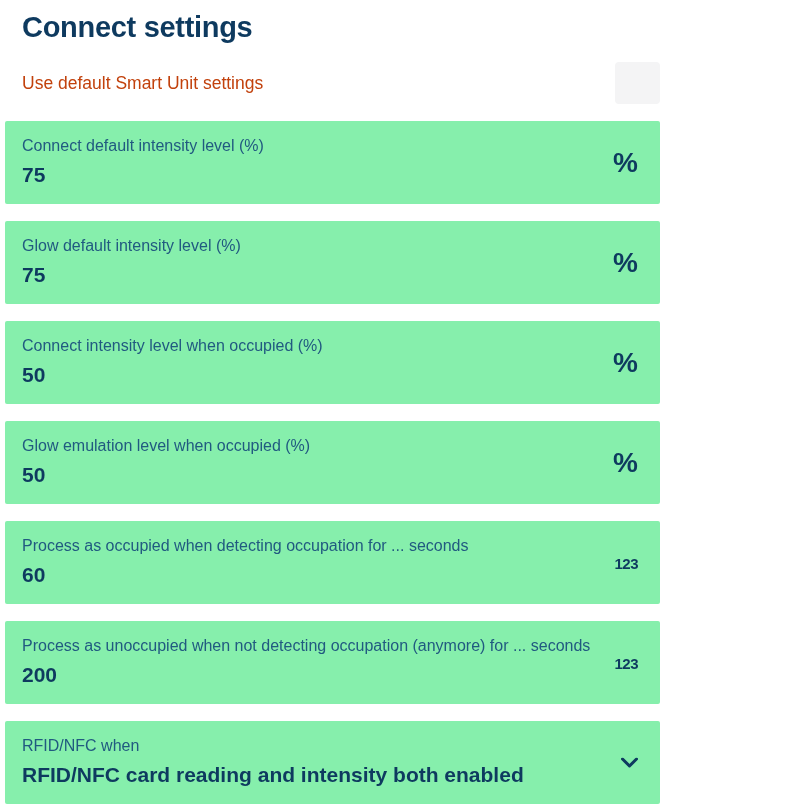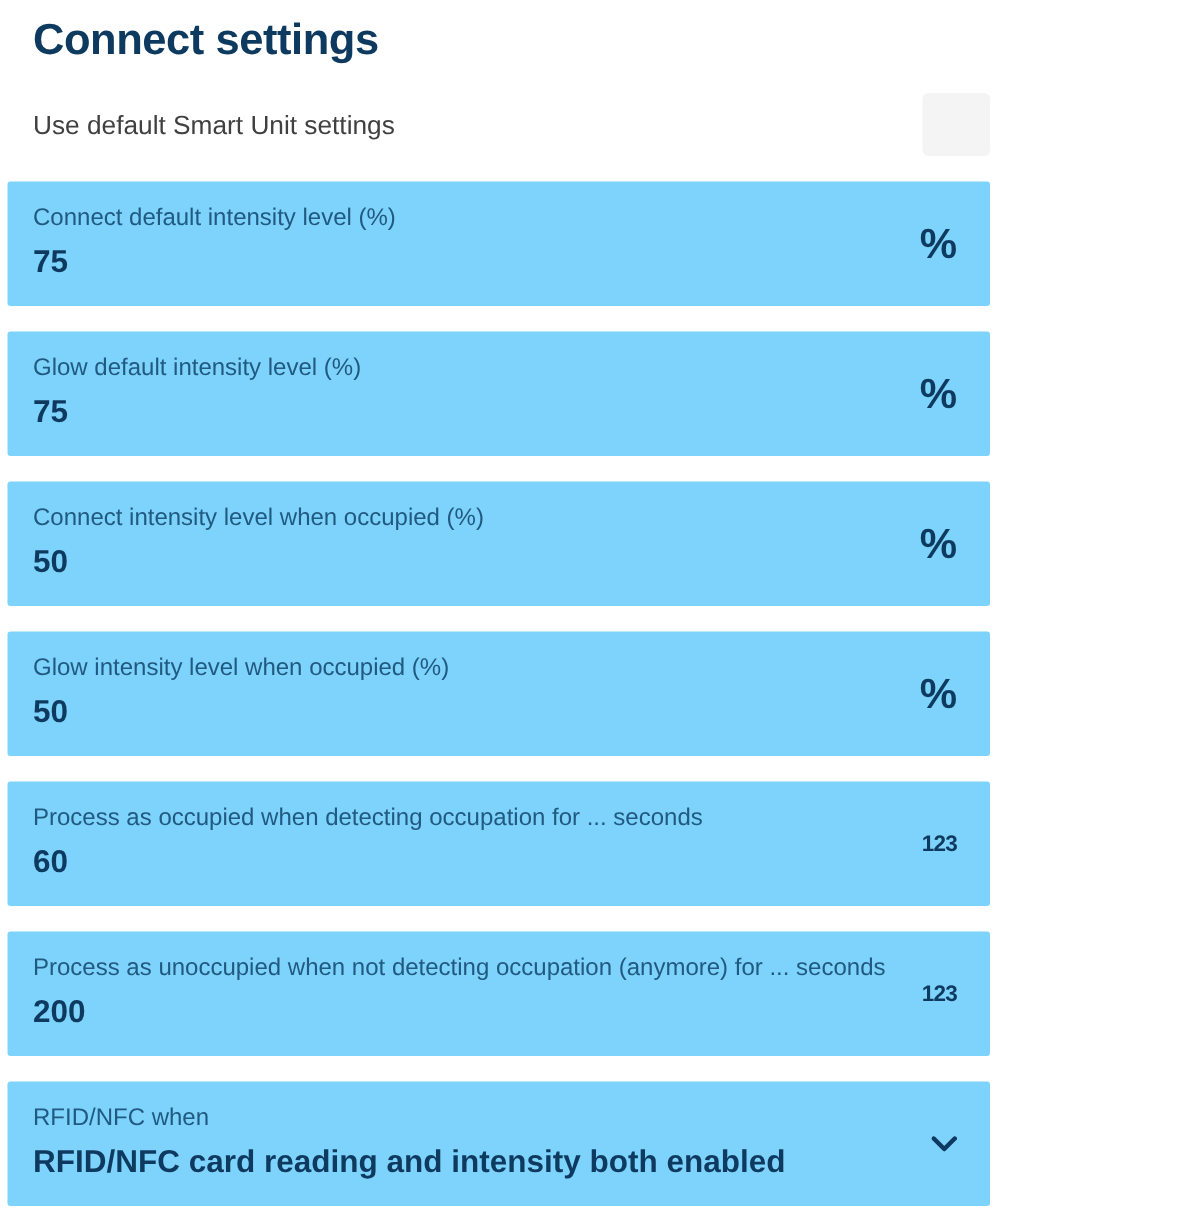--- a/index.html
+++ b/index.html
@@ -18,36 +18,36 @@
     color:#0e3a5f;
   }
 
   .toggle-row {
     margin-top:18px;
     height:42px;
     display:flex; align-items:center; justify-content:space-between;
     padding-left:22px;
   }
   .toggle-label {
-    font-size:17.5px; color:#404040;
+    font-size:17.5px; color:#c2410c;
   }
   .default-checkbox {
     width:45px; height:42px;
     background:#f4f4f5;
     border:none; border-radius:4px;
     flex:0 0 auto;
     cursor:pointer;
   }
 
   .settings-list { margin-top:17px; }
   .setting-row {
     position:relative;
     margin:0 0 17px 5px;
     height:83px;
-    background:#7dd3fc;
+    background:#86efac;
     border-radius:2px;
     padding:14px 70px 0 17px;
     cursor:pointer;
   }
   .row-label {
     font-size:16px; line-height:22px;
     color:#215a80;
     white-space:nowrap;
   }
   .row-value {
@@ -97,21 +97,21 @@
     <span class="row-icon icon-percent">%</span>
   </div>
 
   <div class="setting-row">
     <div class="row-label">Connect intensity level when occupied (%)</div>
     <div class="row-value">50</div>
     <span class="row-icon icon-percent">%</span>
   </div>
 
   <div class="setting-row">
-    <div class="row-label">Glow intensity level when occupied (%)</div>
+    <div class="row-label">Glow emulation level when occupied (%)</div>
     <div class="row-value">50</div>
     <span class="row-icon icon-percent">%</span>
   </div>
 
   <div class="setting-row">
     <div class="row-label">Process as occupied when detecting occupation for ... seconds</div>
     <div class="row-value">60</div>
     <span class="row-icon icon-numeric">123</span>
   </div>
 

